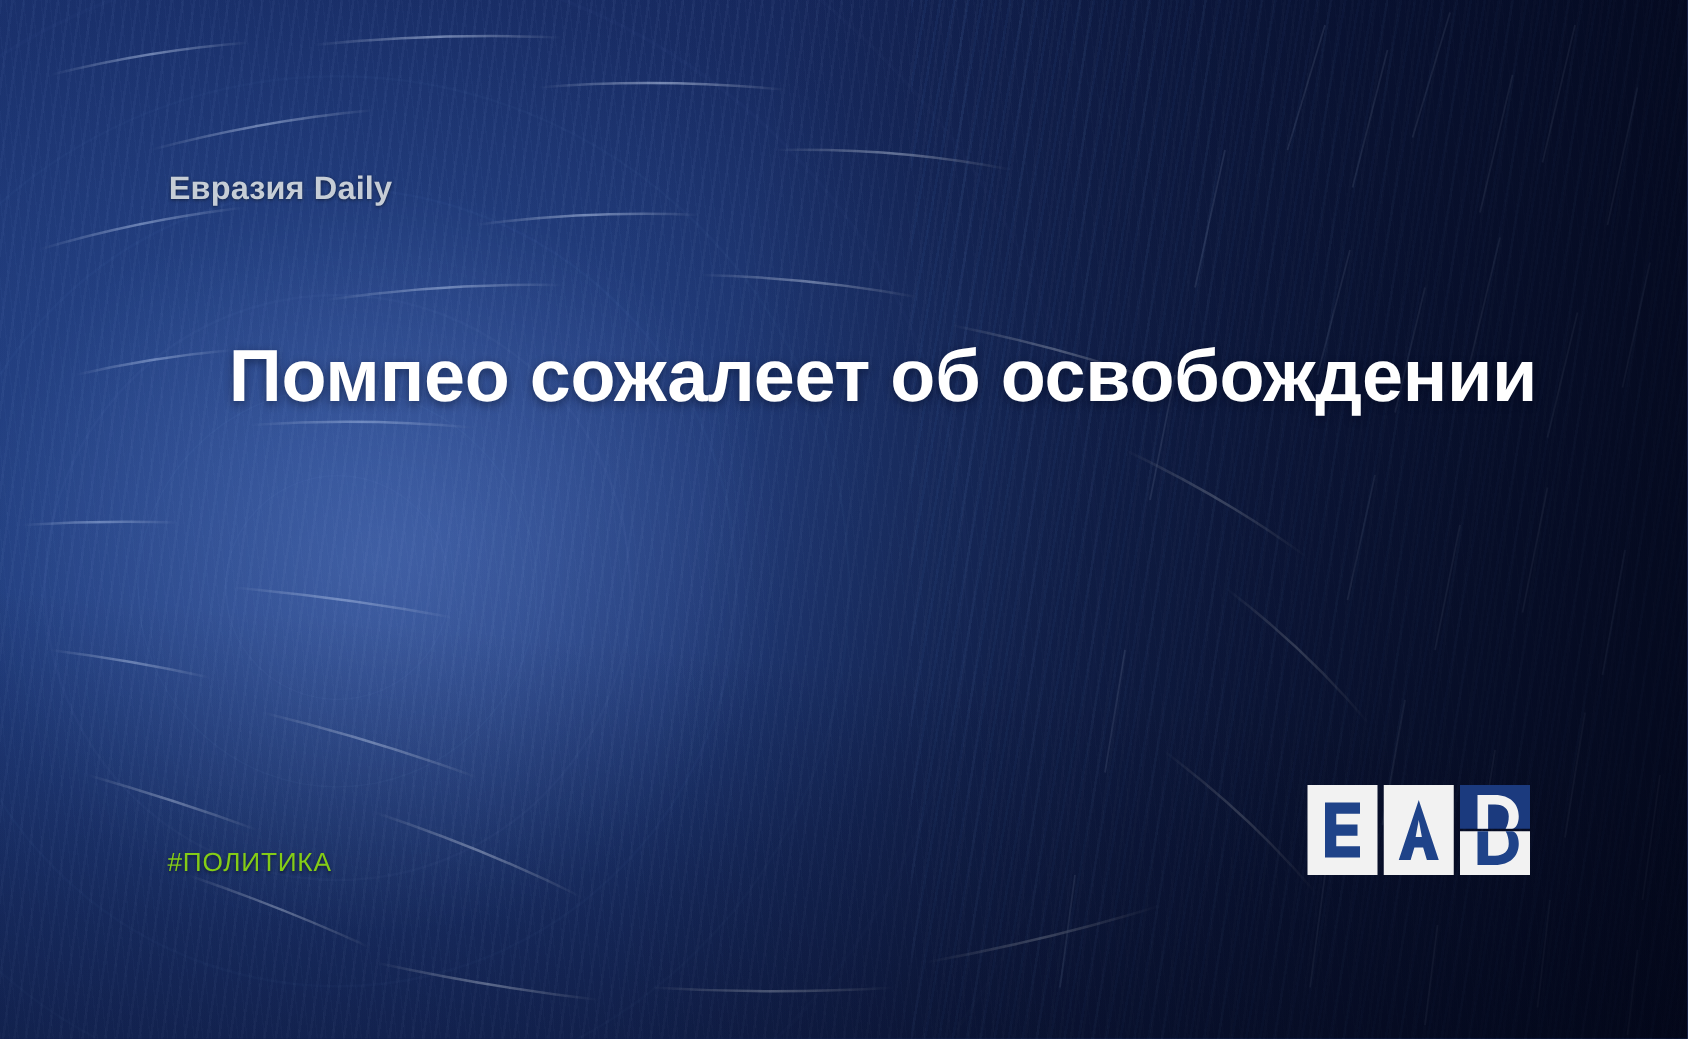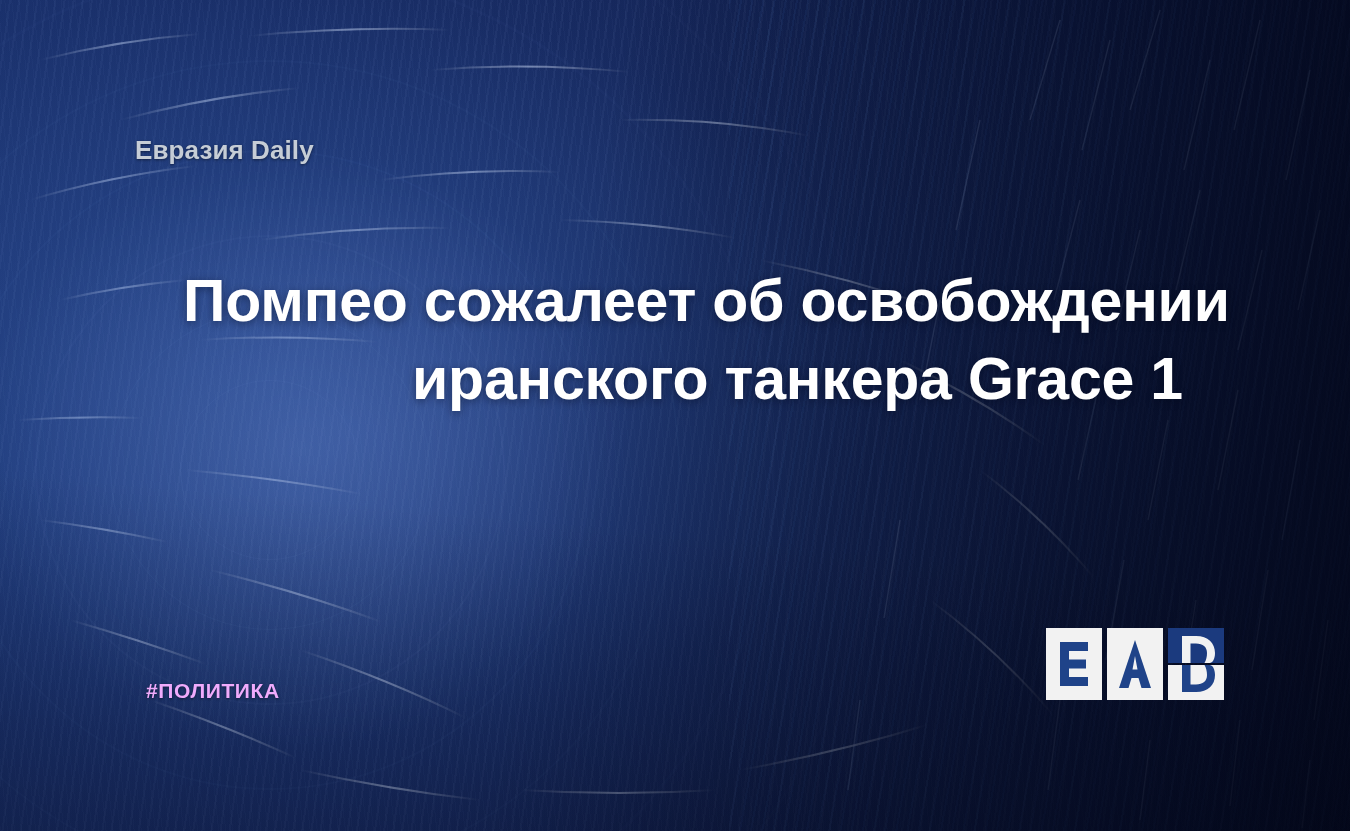--- a/index.html
+++ b/index.html
@@ -86,23 +86,23 @@
     position:absolute; left:135px; top:262px;
     width:1000px;
     font-size:59px; font-weight:700; line-height:78px;
     color:#ffffff; letter-spacing:-0.2px;
     text-shadow:0 2px 8px rgba(2,8,28,.45);
     margin-left:48px;
   }
   .headline .hl-line { display:block; white-space:nowrap; }
 
   .tag {
-    position:absolute; left:146px; top:679px;
-    font-size:21px; font-weight:700; letter-spacing:.6px;
-    color:#f0abfc;
+    position:absolute; left:134px; top:679px;
+    font-size:21px; font-weight:400; letter-spacing:.6px;
+    color:#84cc16;
     text-shadow:0 1px 3px rgba(0,0,0,.45);
     white-space:nowrap;
   }
 
   
   .logo {
     position:absolute; left:1046px; top:628px;
     display:flex; gap:5px; align-items:flex-start;
   }
   .logo-tile {
@@ -218,21 +218,20 @@
   <div class="bg-vignette"></div>
   <div class="darken-right"></div>
   <div class="darken-bottom"></div>
 
   <div class="content">
 
     <div class="brand">Евразия Daily</div>
 
     <h1 class="headline">
       <span class="hl-line">Помпео сожалеет об освобождении</span>
-      <span class="hl-line">иранского танкера Grace 1</span>
     </h1>
 
     <div class="tag">#ПОЛИТИКА</div>
 
     <div class="logo">
 
       <div class="logo-tile">
         <svg width="56" height="72" viewBox="0 0 56 72" aria-hidden="true">
           <path d="M14 14 H42 V23 H23 V31.5 H40 V40.5 H23 V49 H42 V58 H14 Z" fill="#1f4389"></path>
         </svg>

